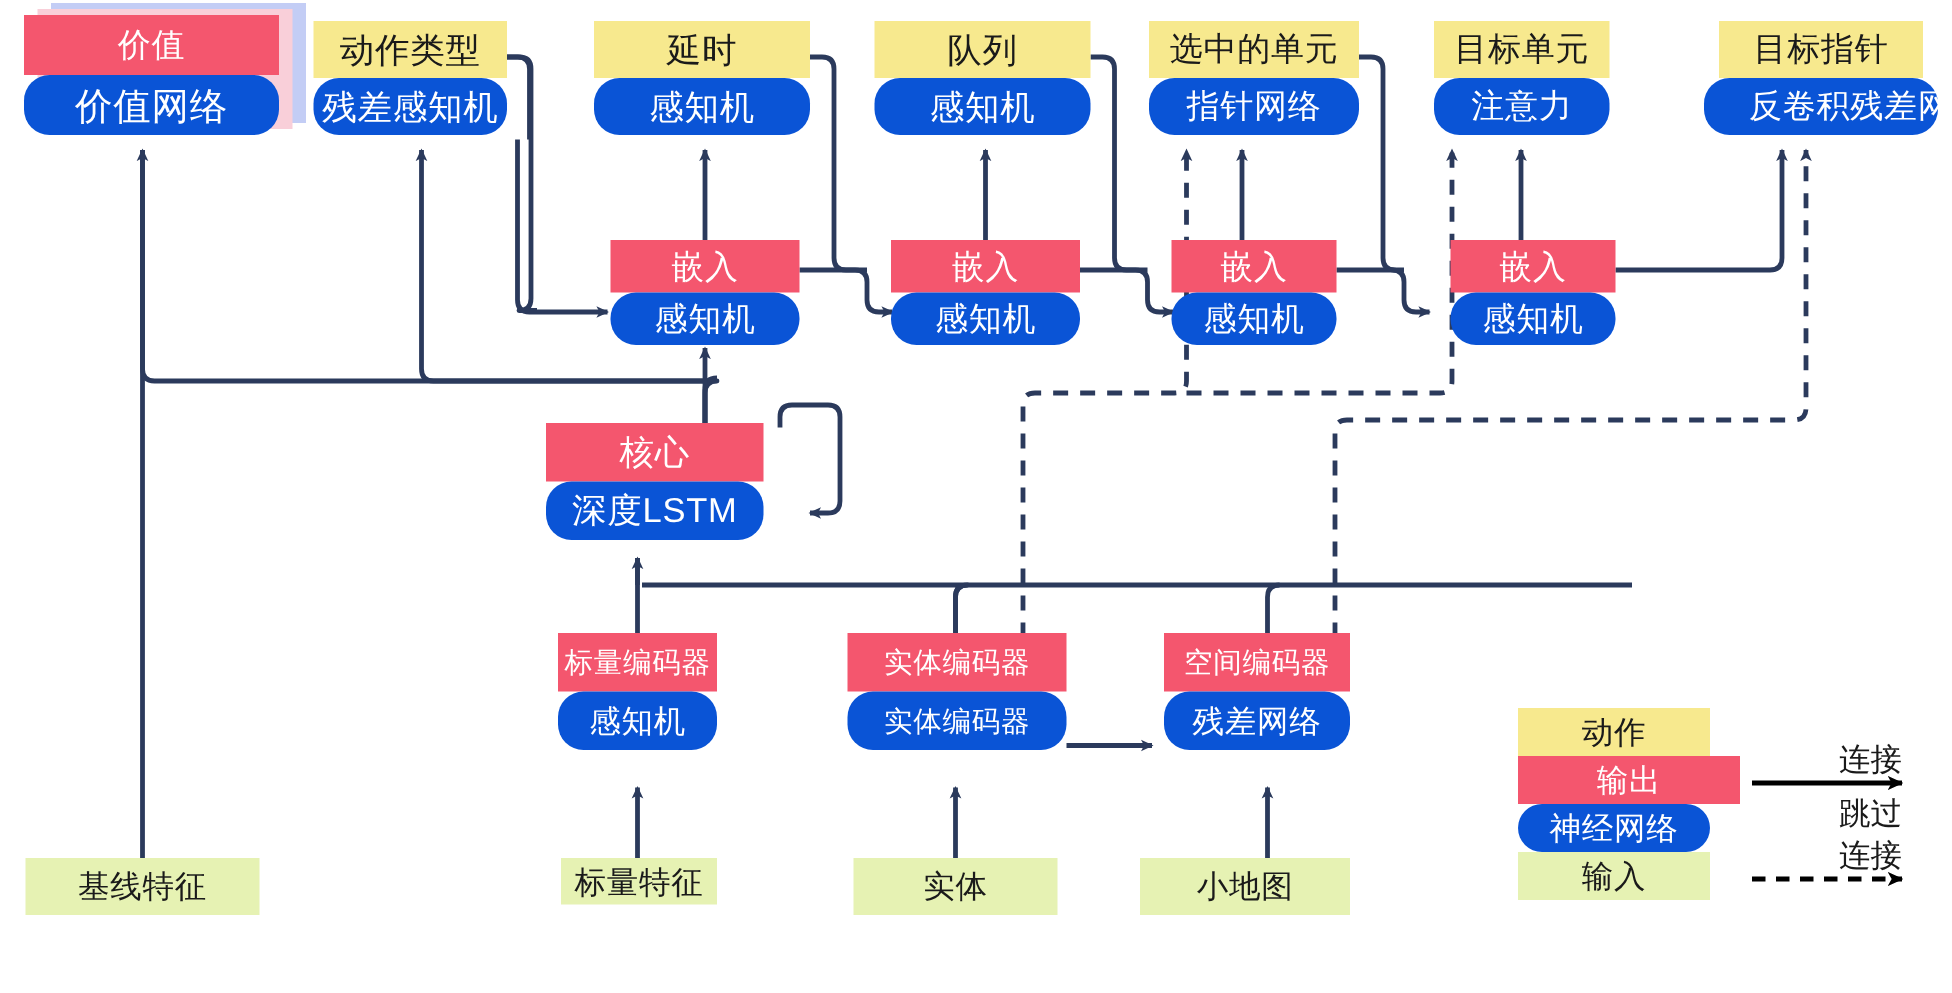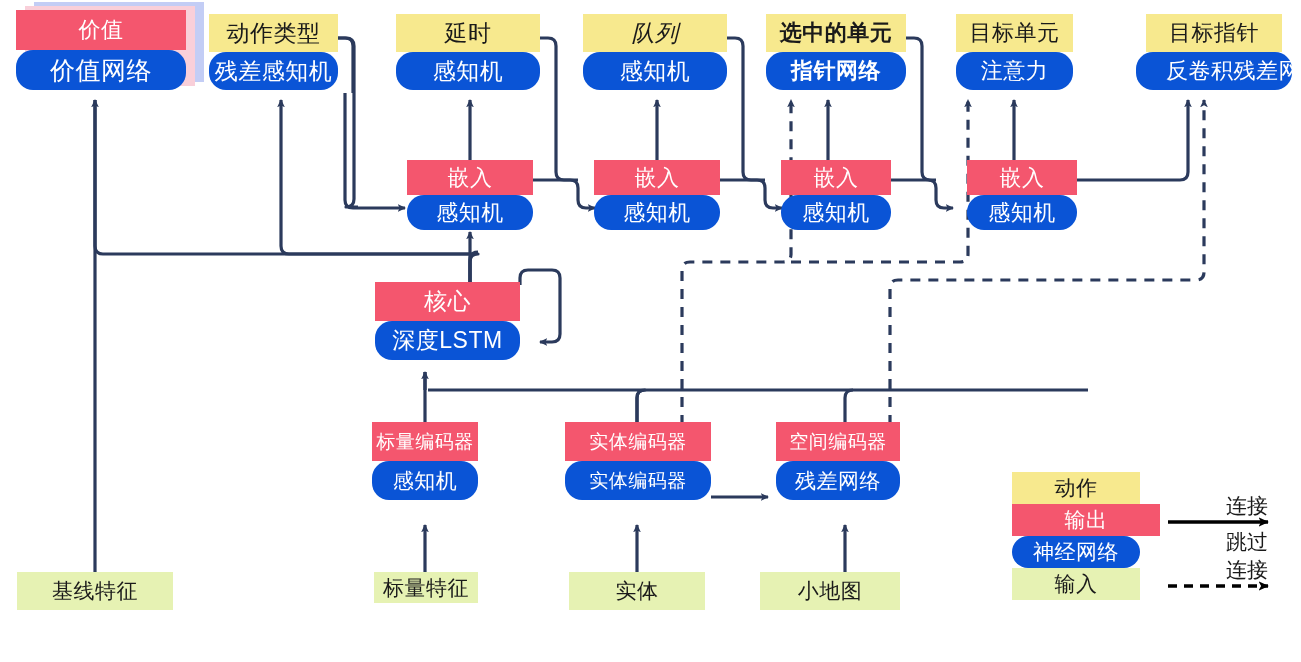--- a/index.html
+++ b/index.html
@@ -116,25 +116,25 @@
     <div class="cell c-action" style="position:absolute;left:0;top:0;width:129px;height:38px;font-size:23px;">动作类型</div>
     <div class="cell c-net" style="position:absolute;left:0;top:38px;width:129px;height:38px;font-size:23px;">残差感知机</div>
   </div>
 
   <div class="node" style="left:396px;top:14px;width:144px;height:76px;">
     <div class="cell c-action" style="position:absolute;left:0;top:0;width:144px;height:38px;font-size:23px;">延时</div>
     <div class="cell c-net" style="position:absolute;left:0;top:38px;width:144px;height:38px;font-size:23px;">感知机</div>
   </div>
 
   <div class="node" style="left:583px;top:14px;width:144px;height:76px;">
-    <div class="cell c-action" style="position:absolute;left:0;top:0;width:144px;height:38px;font-size:23px;font-style:italic;">队列</div>
+    <div class="cell c-action" style="position:absolute;left:0;top:0;width:144px;height:38px;font-size:23px;">队列</div>
     <div class="cell c-net" style="position:absolute;left:0;top:38px;width:144px;height:38px;font-size:23px;">感知机</div>
   </div>
 
-  <div class="node" style="left:766px;top:14px;width:140px;height:76px;font-weight:bold;">
+  <div class="node" style="left:766px;top:14px;width:140px;height:76px;">
     <div class="cell c-action" style="position:absolute;left:0;top:0;width:140px;height:38px;font-size:22px;">选中的单元</div>
     <div class="cell c-net" style="position:absolute;left:0;top:38px;width:140px;height:38px;font-size:22px;">指针网络</div>
   </div>
 
   <div class="node" style="left:956px;top:14px;width:117px;height:76px;">
     <div class="cell c-action" style="position:absolute;left:0;top:0;width:117px;height:38px;font-size:22px;">目标单元</div>
     <div class="cell c-net" style="position:absolute;left:0;top:38px;width:117px;height:38px;font-size:22px;">注意力</div>
   </div>
 
   <div class="node" style="left:1136px;top:14px;width:156px;height:76px;">
@@ -155,21 +155,21 @@
   <div class="node" style="left:781px;top:160px;width:110px;height:70px;">
     <div class="cell c-output" style="position:absolute;left:0;top:0;width:110px;height:35px;font-size:22px;">嵌入</div>
     <div class="cell c-net" style="position:absolute;left:0;top:35px;width:110px;height:35px;font-size:22px;">感知机</div>
   </div>
 
   <div class="node" style="left:967px;top:160px;width:110px;height:70px;">
     <div class="cell c-output" style="position:absolute;left:0;top:0;width:110px;height:35px;font-size:22px;">嵌入</div>
     <div class="cell c-net" style="position:absolute;left:0;top:35px;width:110px;height:35px;font-size:22px;">感知机</div>
   </div>
 
-  <div class="node" style="left:375px;top:282px;width:145px;height:86px;">
+  <div class="node" style="left:364px;top:282px;width:145px;height:86px;">
     <div class="cell c-output" style="position:absolute;left:0;top:0;width:145px;height:39px;font-size:23px;">核心</div>
     <div class="cell c-net" style="position:absolute;left:0;top:39px;width:145px;height:39px;font-size:23px;">深度LSTM</div>
   </div>
 
   <div class="node" style="left:372px;top:422px;width:106px;height:78px;">
     <div class="cell c-output" style="position:absolute;left:0;top:0;width:106px;height:39px;font-size:19px;">标量编码器</div>
     <div class="cell c-net" style="position:absolute;left:0;top:39px;width:106px;height:39px;font-size:21px;">感知机</div>
   </div>
 
   <div class="node" style="left:565px;top:422px;width:146px;height:78px;">

